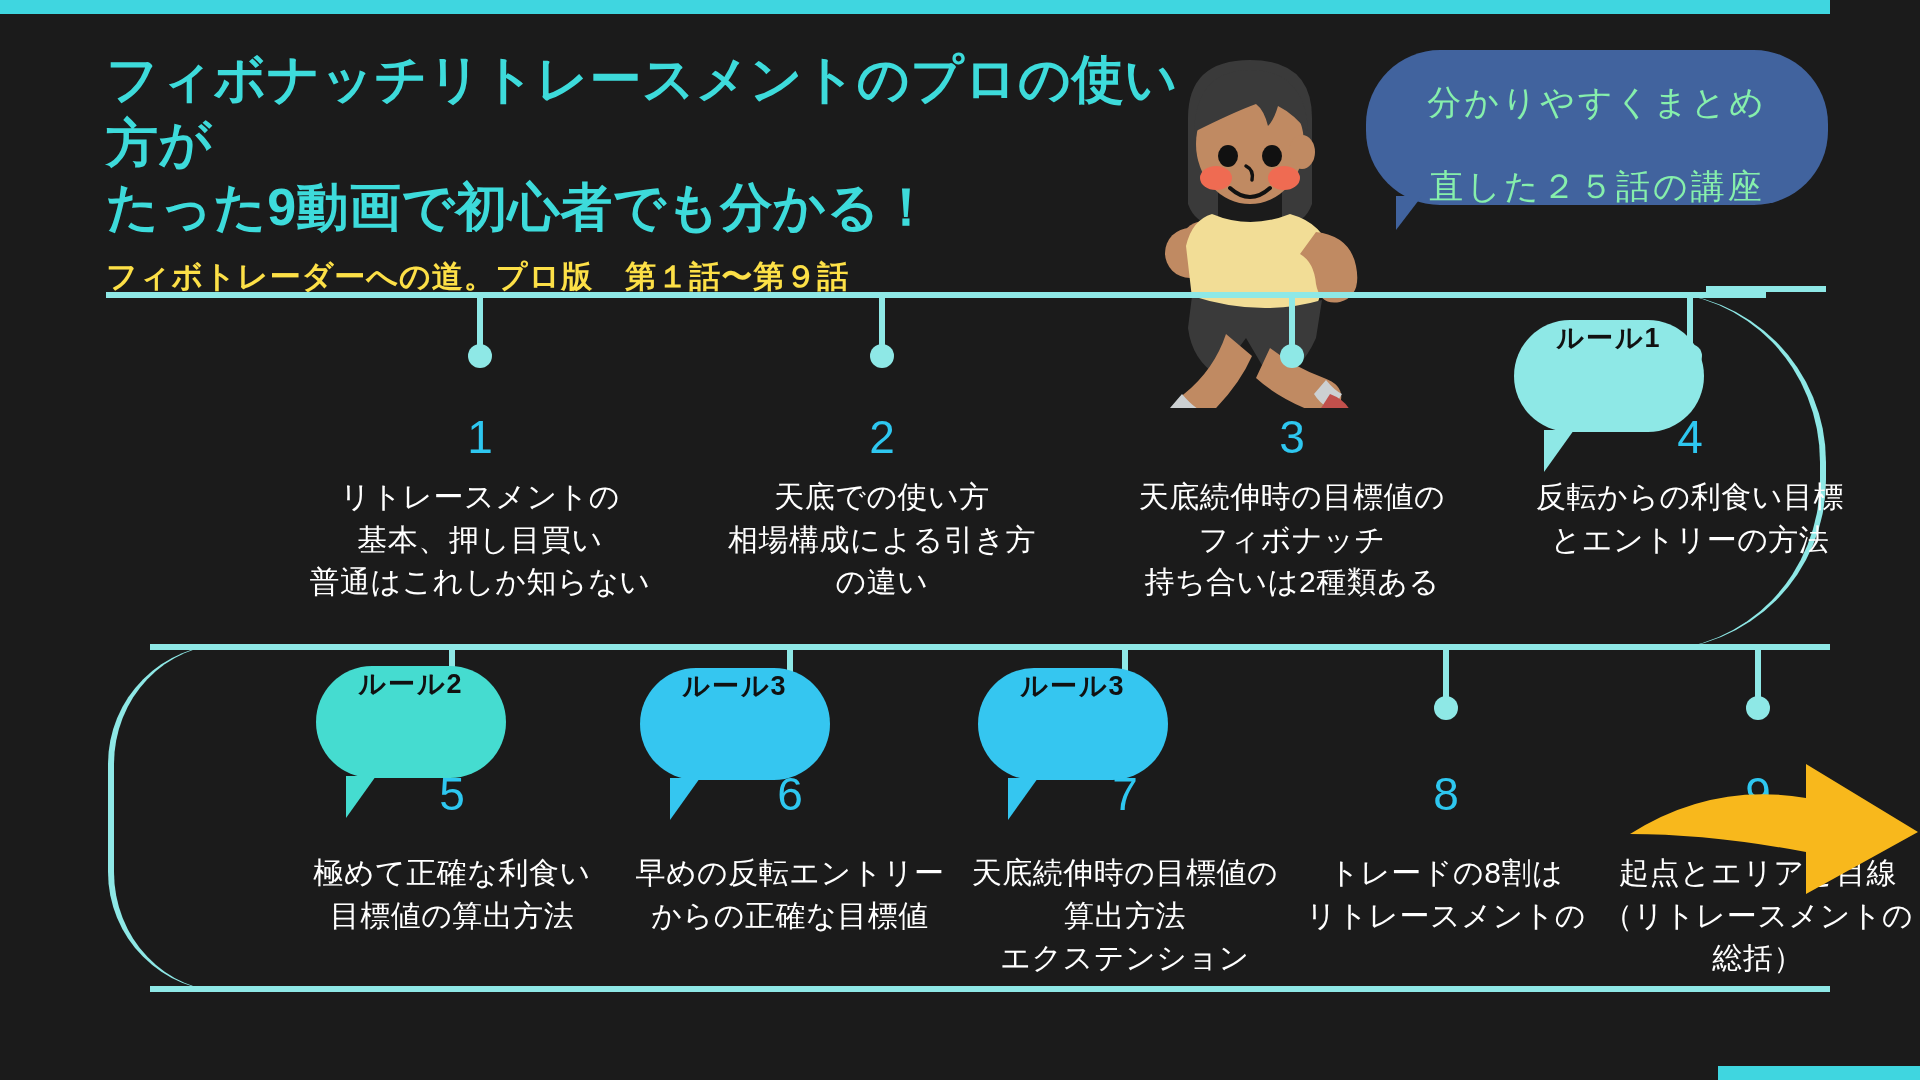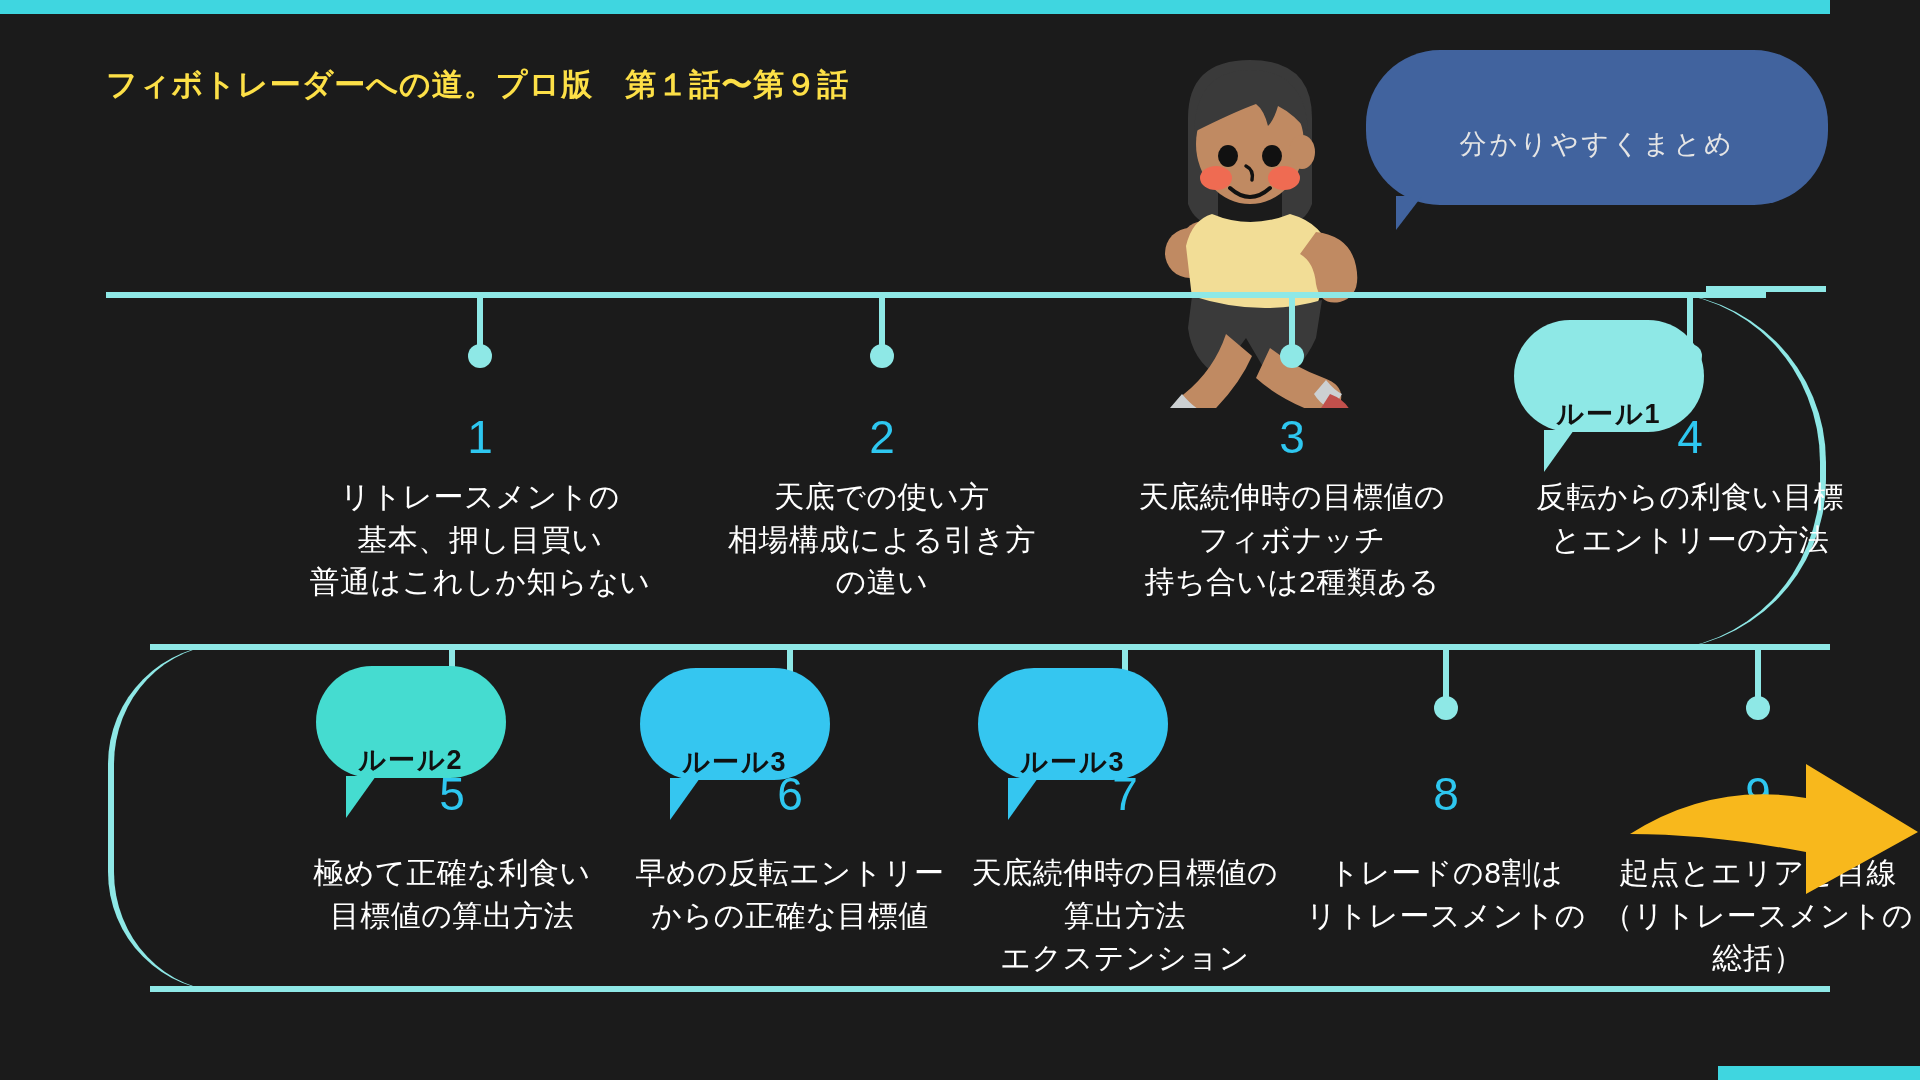--- a/index.html
+++ b/index.html
@@ -42,21 +42,21 @@
   
   #blue-bubble {
     position: absolute; left: 1366px; top: 50px;
     width: 462px; height: 155px;
     background: #41639e;
     border-radius: 74px;
     display: flex; flex-direction: column;
     align-items: center; justify-content: center;
   }
   #blue-bubble .bb-line {
-    color: #e5e5e5; font-size: 27px; letter-spacing: 3px; line-height: 1.5;
+    color: #86efac; font-size: 34px; letter-spacing: 3px; line-height: 1.5;
     white-space: nowrap;
     margin-top: 33px;
   }
   #blue-bubble-tail {
     position: absolute; left: 1396px; top: 196px;
     width: 0; height: 0;
     border-left: 26px solid #41639e;
     border-bottom: 34px solid transparent;
   }
 
@@ -126,21 +126,21 @@
   .row2 .stem { top: 0; height: 60px; }
   .row2 .dot  { top: 52px; }
   .row2 .num  { top: 127px; }
   .row2 .body { top: 208px; }
 
   
   .rule-bubble {
     position: absolute;
     width: 190px; height: 112px;
     border-radius: 58px;
-    display: flex; align-items: flex-end; justify-content: center;
+    display: flex; align-items: flex-start; justify-content: center;
   }
   .rule-bubble .rb-label {
     color: #111111; font-size: 27px; font-weight: bold; letter-spacing: 2px;
     white-space: nowrap;
   }
   .rule-bubble .rb-tail {
     position: absolute; left: 30px; bottom: -40px;
     width: 0; height: 0;
     border-left: 30px solid currentColor;
     border-bottom: 42px solid transparent;
@@ -151,20 +151,22 @@
 </style>
 </head>
 <body>
 
 <div id="stage">
 
   <div class="edge-bar" id="bar-top"></div>
   <div class="edge-bar" id="bar-bottom"></div>
 
   <div id="header">
+    <div id="title">フィボナッチリトレースメントのプロの使い方が
+たった9動画で初心者でも分かる！</div>
     <div id="subtitle">フィボトレーダーへの道。プロ版　第１話〜第９話</div>
   </div>
 
   <svg id="runner" viewBox="0 0 290 360">
 
     <path d="M105 175 q-30 -8 -42 10 q-12 18 6 30 q18 10 28 -8 z" fill="#c08a62"></path>
     <circle cx="70" cy="205" r="25" fill="#c08a62"></circle>
 
     <path d="M68 70 q0 -58 62 -58 q62 0 62 58 l0 86 q-8 22 -30 20 l0 -40 l-64 0 l0 40 q-22 2 -30 -20 z" fill="#3a3a3a"></path>
 
@@ -196,20 +198,21 @@
 
     <path d="M62 346 q10 12 18 16 l-12 14 q-12 -6 -18 -16 z" fill="#ccd0d2"></path>
     <path d="M206 332 q8 10 16 14 l-10 16 q-12 -6 -18 -16 z" fill="#ccd0d2"></path>
 
     <path d="M62 360 q-24 10 -28 22 q-2 10 12 12 q22 2 34 -16 z" fill="#c1504c"></path>
     <path d="M210 346 q16 6 22 20 q4 12 -8 16 q-18 2 -28 -14 z" fill="#c1504c"></path>
   </svg>
 
   <div id="blue-bubble">
     <div class="bb-line">分かりやすくまとめ</div>
+    <div class="bb-line">直した２５話の講座</div>
   </div>
   <div id="blue-bubble-tail"></div>
 
   <div class="rail" id="rail-row1"></div>
   <div id="rail-curve-right"></div>
   <div class="rail" id="rail-row2-top"></div>
   <div id="rail-curve-left"></div>
   <div class="rail" id="rail-row2-bottom"></div>
 
   <div class="node row1" style="left:270px; top:292px; width:420px;">

